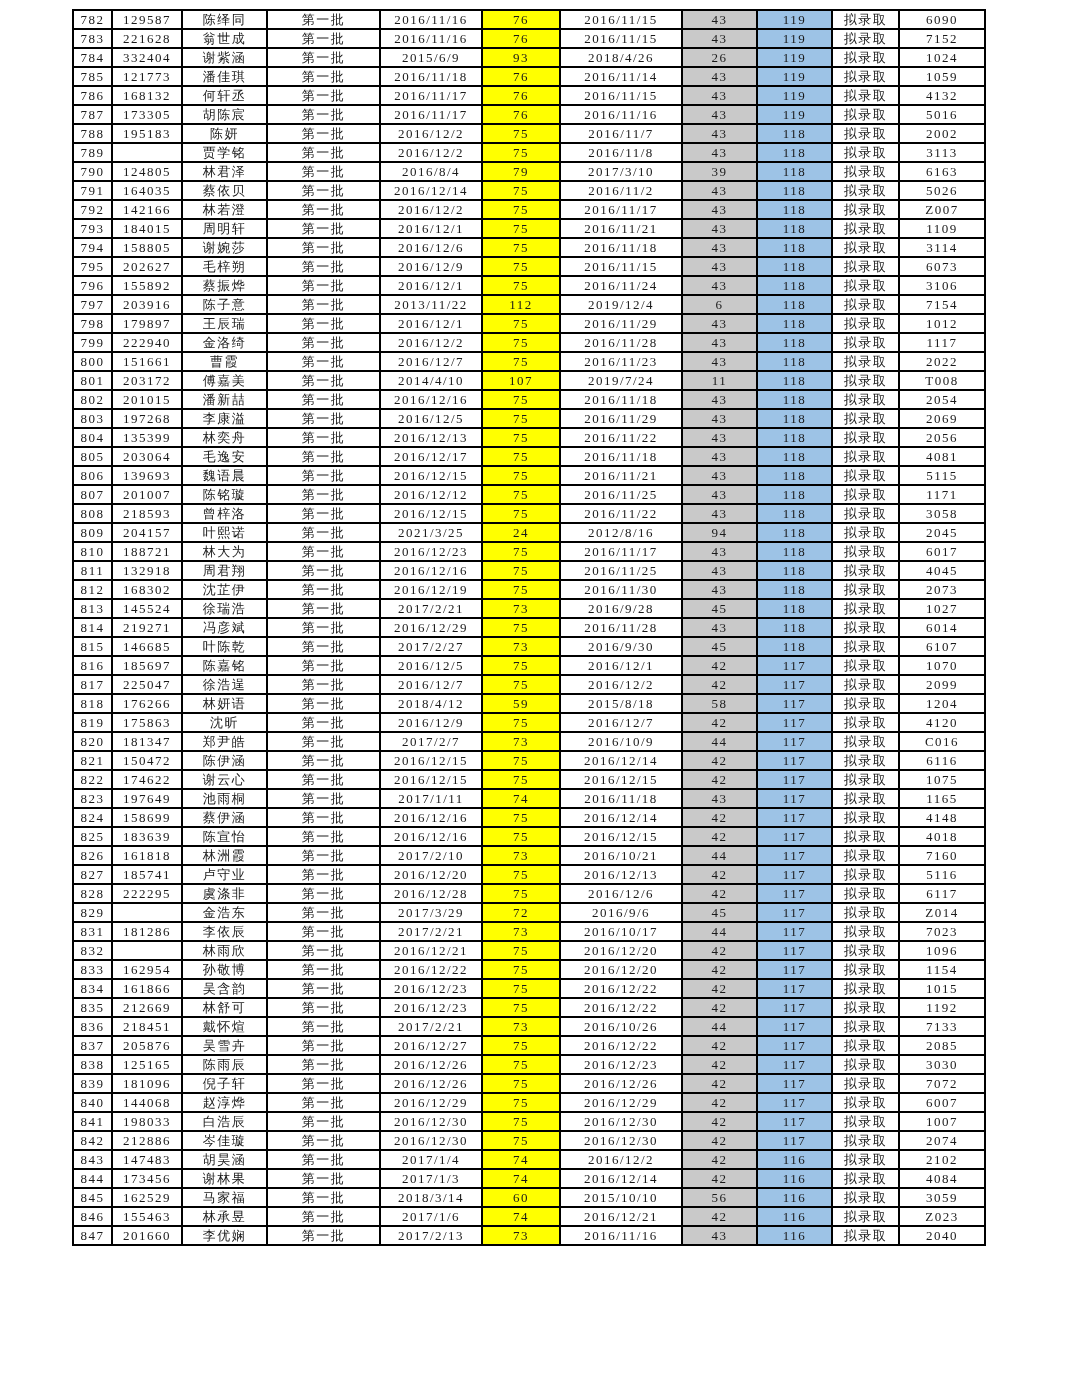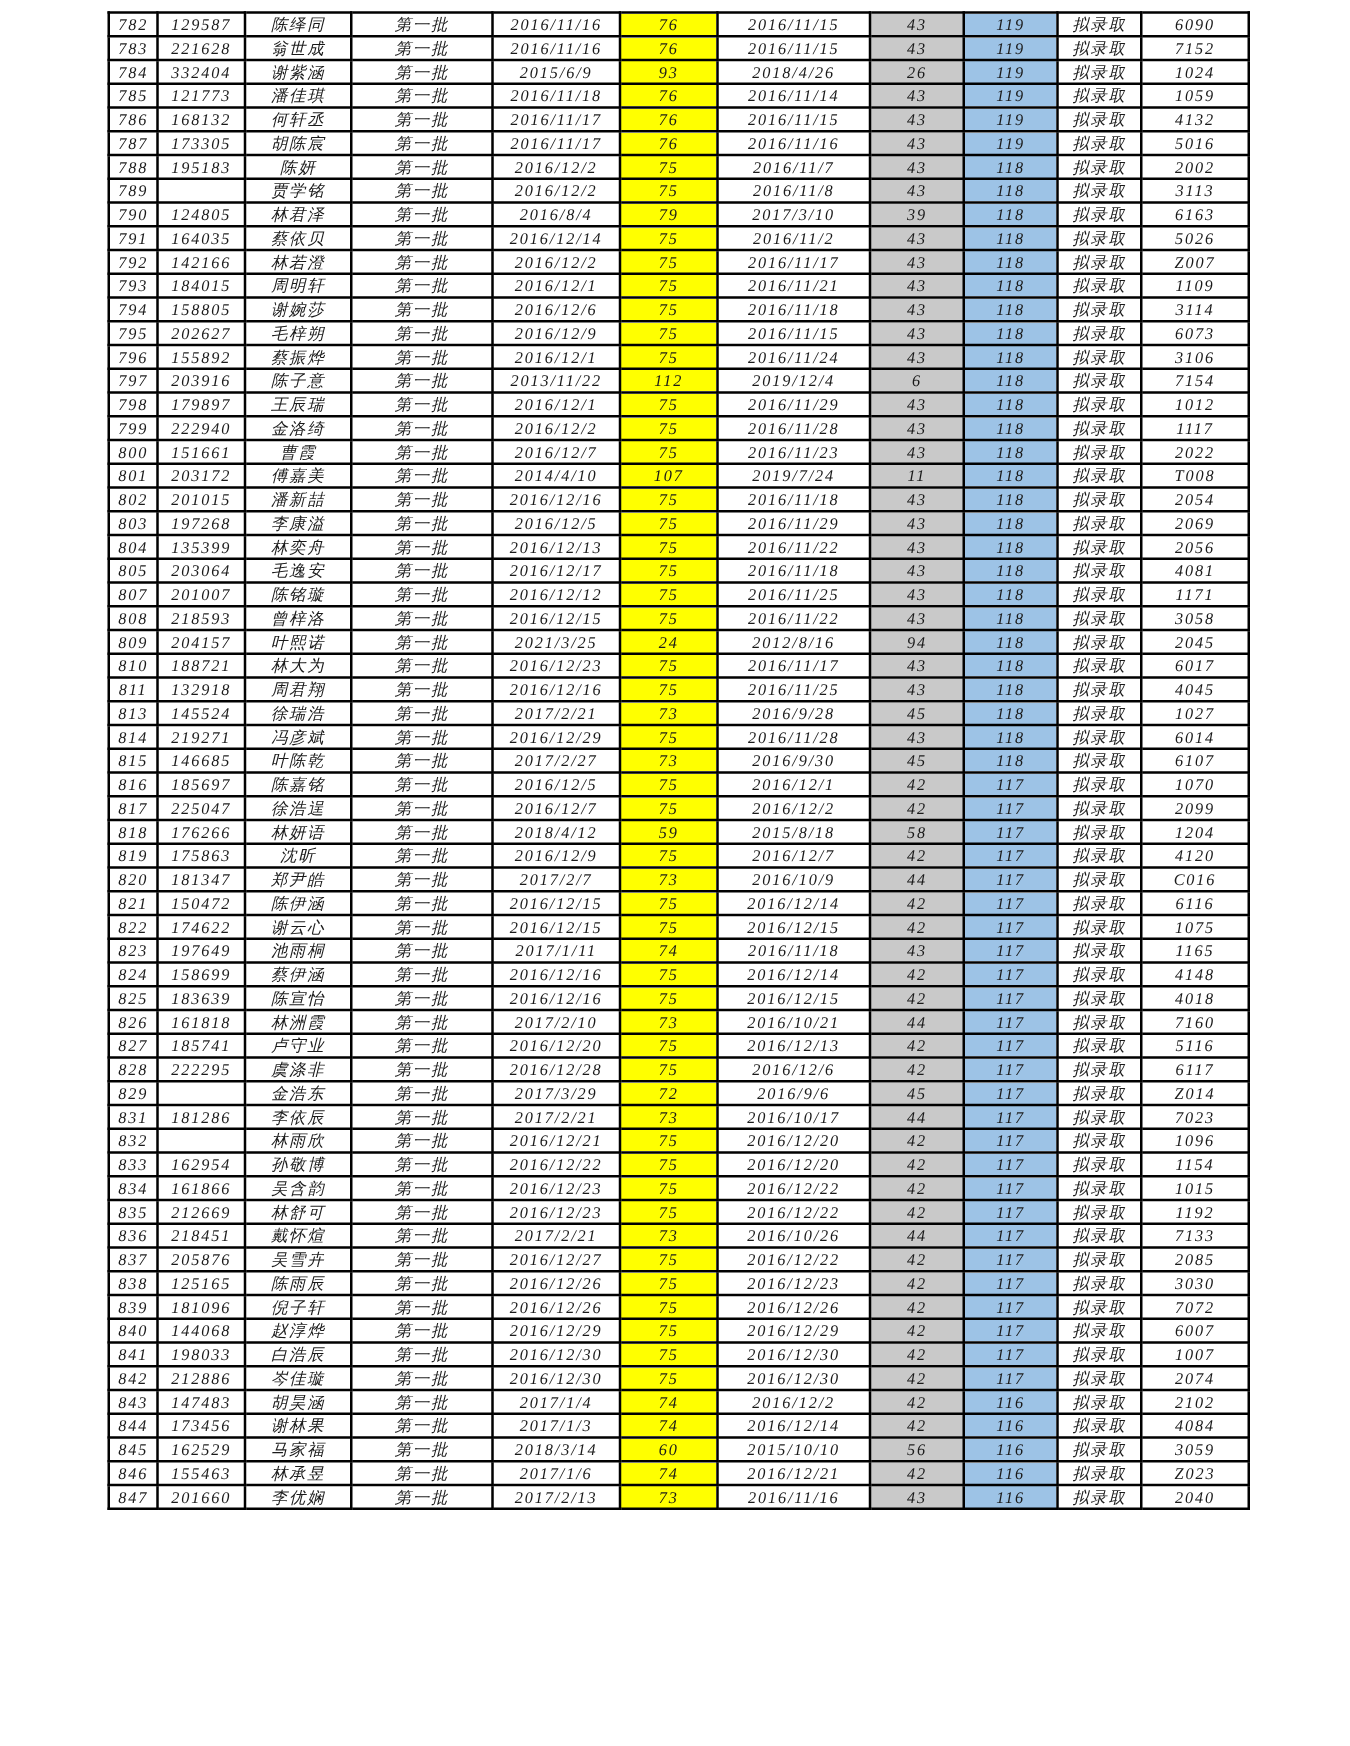--- a/index.html
+++ b/index.html
@@ -9,23 +9,22 @@
   }
   body {
     width: 1080px;
     height: 1397px;
     position: relative;
     font-family: "Liberation Serif", "DejaVu Serif", serif;
     overflow: hidden;
   }
   .sheet {
     position: absolute;
-    left: 86px;
+    left: 72px;
     top: 9px;
-    font-style: italic;
   }
   table.grid {
     border-collapse: collapse;
     table-layout: fixed;
     border: 2px solid var(--border, #000);
   }
   table.grid td {
     border: 2px solid var(--border, #000);
     height: 17px;
     padding: 0 1px;
@@ -367,20 +366,33 @@
           <td class="c-batch">第一批</td>
           <td class="c-date1">2016/12/17</td>
           <td class="c-score">75</td>
           <td class="c-date2">2016/11/18</td>
           <td class="c-days">43</td>
           <td class="c-total">118</td>
           <td class="c-status">拟录取</td>
           <td class="c-code">4081</td>
         </tr>
         <tr>
+          <td class="c-seq">806</td>
+          <td class="c-id">139693</td>
+          <td class="c-name">魏语晨</td>
+          <td class="c-batch">第一批</td>
+          <td class="c-date1">2016/12/15</td>
+          <td class="c-score">75</td>
+          <td class="c-date2">2016/11/21</td>
+          <td class="c-days">43</td>
+          <td class="c-total">118</td>
+          <td class="c-status">拟录取</td>
+          <td class="c-code">5115</td>
+        </tr>
+        <tr>
           <td class="c-seq">807</td>
           <td class="c-id">201007</td>
           <td class="c-name">陈铭璇</td>
           <td class="c-batch">第一批</td>
           <td class="c-date1">2016/12/12</td>
           <td class="c-score">75</td>
           <td class="c-date2">2016/11/25</td>
           <td class="c-days">43</td>
           <td class="c-total">118</td>
           <td class="c-status">拟录取</td>
@@ -430,20 +442,33 @@
           <td class="c-id">132918</td>
           <td class="c-name">周君翔</td>
           <td class="c-batch">第一批</td>
           <td class="c-date1">2016/12/16</td>
           <td class="c-score">75</td>
           <td class="c-date2">2016/11/25</td>
           <td class="c-days">43</td>
           <td class="c-total">118</td>
           <td class="c-status">拟录取</td>
           <td class="c-code">4045</td>
+        </tr>
+        <tr>
+          <td class="c-seq">812</td>
+          <td class="c-id">168302</td>
+          <td class="c-name">沈芷伊</td>
+          <td class="c-batch">第一批</td>
+          <td class="c-date1">2016/12/19</td>
+          <td class="c-score">75</td>
+          <td class="c-date2">2016/11/30</td>
+          <td class="c-days">43</td>
+          <td class="c-total">118</td>
+          <td class="c-status">拟录取</td>
+          <td class="c-code">2073</td>
         </tr>
         <tr>
           <td class="c-seq">813</td>
           <td class="c-id">145524</td>
           <td class="c-name">徐瑞浩</td>
           <td class="c-batch">第一批</td>
           <td class="c-date1">2017/2/21</td>
           <td class="c-score">73</td>
           <td class="c-date2">2016/9/28</td>
           <td class="c-days">45</td>

